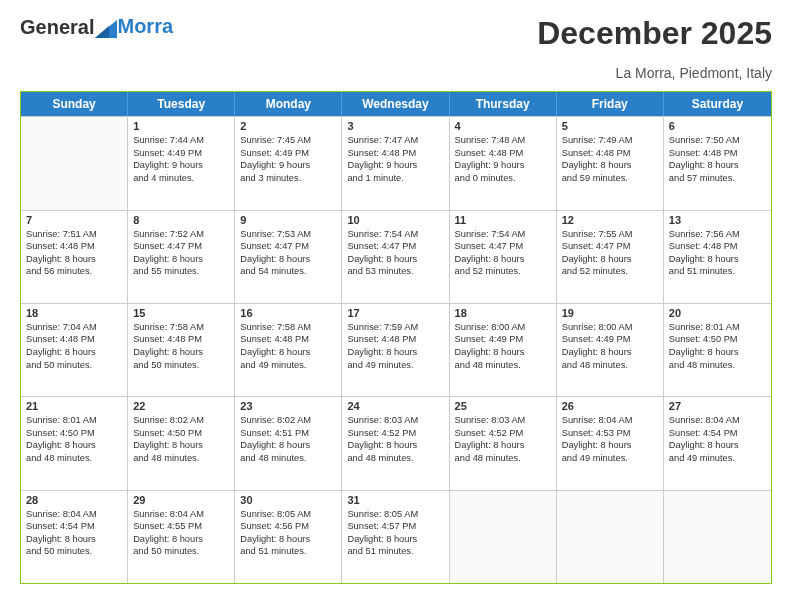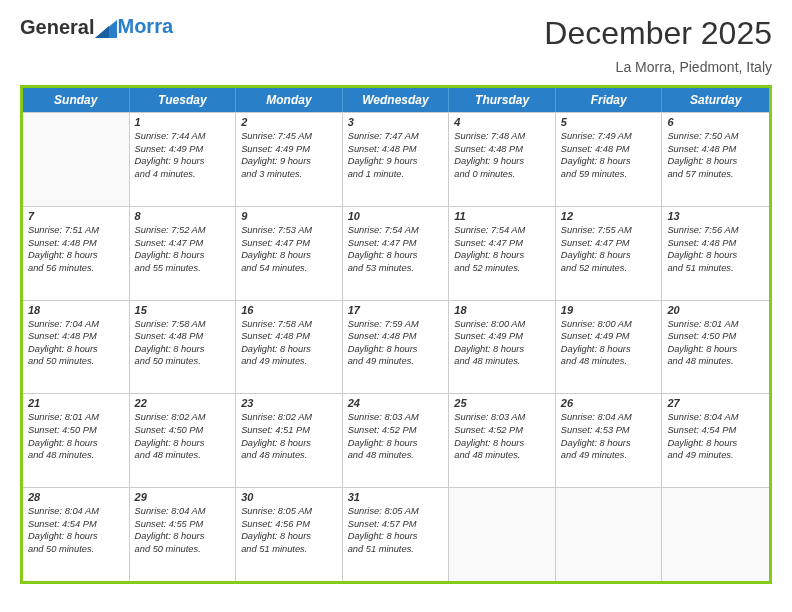--- a/index.html
+++ b/index.html
@@ -25,35 +25,34 @@
     }
     .logo {
       display: flex;
       align-items: center;
     }
     .title-block {
       text-align: right;
     }
     .cal-title {
       font-size: 32px;
-      font-weight: normal;
+      font-weight: bold;
       color: #333;
       line-height: 1.1;
     }
     .cal-subtitle {
       font-size: 14px;
       color: #555;
-      margin-top: 8px;
+      margin-top: 14px;
     }
     .calendar {
       flex: 1;
       display: flex;
       flex-direction: column;
-      border: 3px solid #84cc16;
-      font-style: italic;
+      border: 1px solid #84cc16;
     }
     .cal-header-row {
       display: grid;
       grid-template-columns: repeat(7, 1fr);
       background: #2a7fc9;
     }
     .cal-header-cell {
       color: #fff;
       font-size: 12px;
       font-weight: bold;

